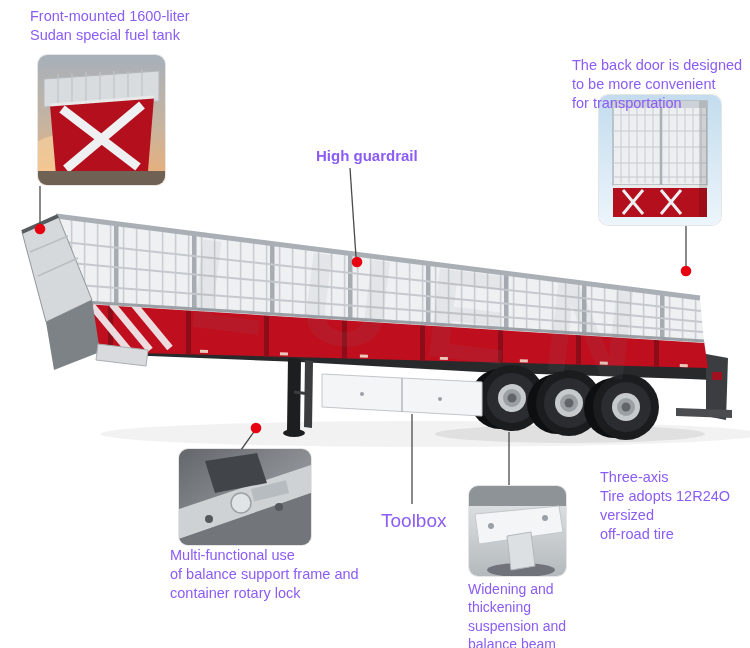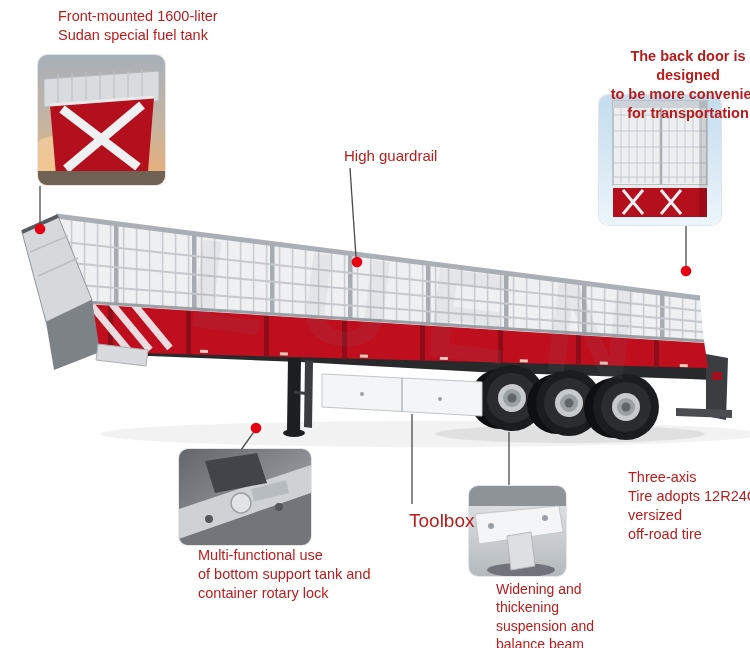--- a/index.html
+++ b/index.html
@@ -1,22 +1,22 @@
 <!DOCTYPE html>
 <html><head>
 <meta charset="utf-8">
 <style>
   * { margin:0; padding:0; box-sizing:border-box; }
   html,body { background:#ffffff; font-family:"Liberation Sans", sans-serif; }
   .canvas { position:relative; width:750px; height:648px; background:#ffffff; overflow:hidden; }
   .scene { position:absolute; left:0; top:0; }
-  .callout-text { position:absolute; white-space:pre-line; color:#b91c1c; font-size:14.5px; line-height:1.32;margin-left:28px; }
+  .callout-text { position:absolute; white-space:pre-line; color:#8b5cf6; font-size:14.5px; line-height:1.32; }
   .lbl-fuel { left:30px; top:7px; width:230px; }
-  .lbl-backdoor { left:572px; top:47px; width:176px; text-align:center;font-weight:bold; }
-  .lbl-guardrail { left:316px; top:146px; font-size:15px; }
+  .lbl-backdoor { left:572px; top:56px; width:176px; text-align:left; }
+  .lbl-guardrail { left:316px; top:146px; font-size:15px;font-weight:bold; }
   .lbl-bottom { left:170px; top:546px; width:240px; }
   .lbl-toolbox { left:381px; top:508px; font-size:19px; }
   .lbl-suspension { left:468px; top:580px; width:120px; font-size:14px; }
   .lbl-tires { left:600px; top:468px; width:155px; }
   .inset { position:absolute; border-radius:9px; overflow:hidden; box-shadow:0 0 0 1px rgba(0,0,0,0.10); }
   .inset svg { display:block; }
   .inset-fuel { left:38px; top:55px; width:127px; height:130px; }
   .inset-backdoor { left:599px; top:95px; width:122px; height:130px; }
   .inset-bottom { left:179px; top:449px; width:132px; height:96px; }
   .inset-suspension { left:469px; top:486px; width:97px; height:90px; }
@@ -229,21 +229,21 @@
     </svg>
   </div>
 
   <div class="callout-text lbl-fuel">Front-mounted 1600-liter
 Sudan special fuel tank</div>
   <div class="callout-text lbl-backdoor">The back door is designed
 to be more convenient
 for transportation</div>
   <div class="callout-text lbl-guardrail">High guardrail</div>
   <div class="callout-text lbl-bottom">Multi-functional use
-of bottom support tank and
+of balance support frame and
 container rotary lock</div>
   <div class="callout-text lbl-toolbox">Toolbox</div>
   <div class="callout-text lbl-suspension">Widening and
 thickening
 suspension and
 balance beam</div>
   <div class="callout-text lbl-tires">Three-axis
 Tire adopts 12R24O
 versized
 off-road tire</div>

